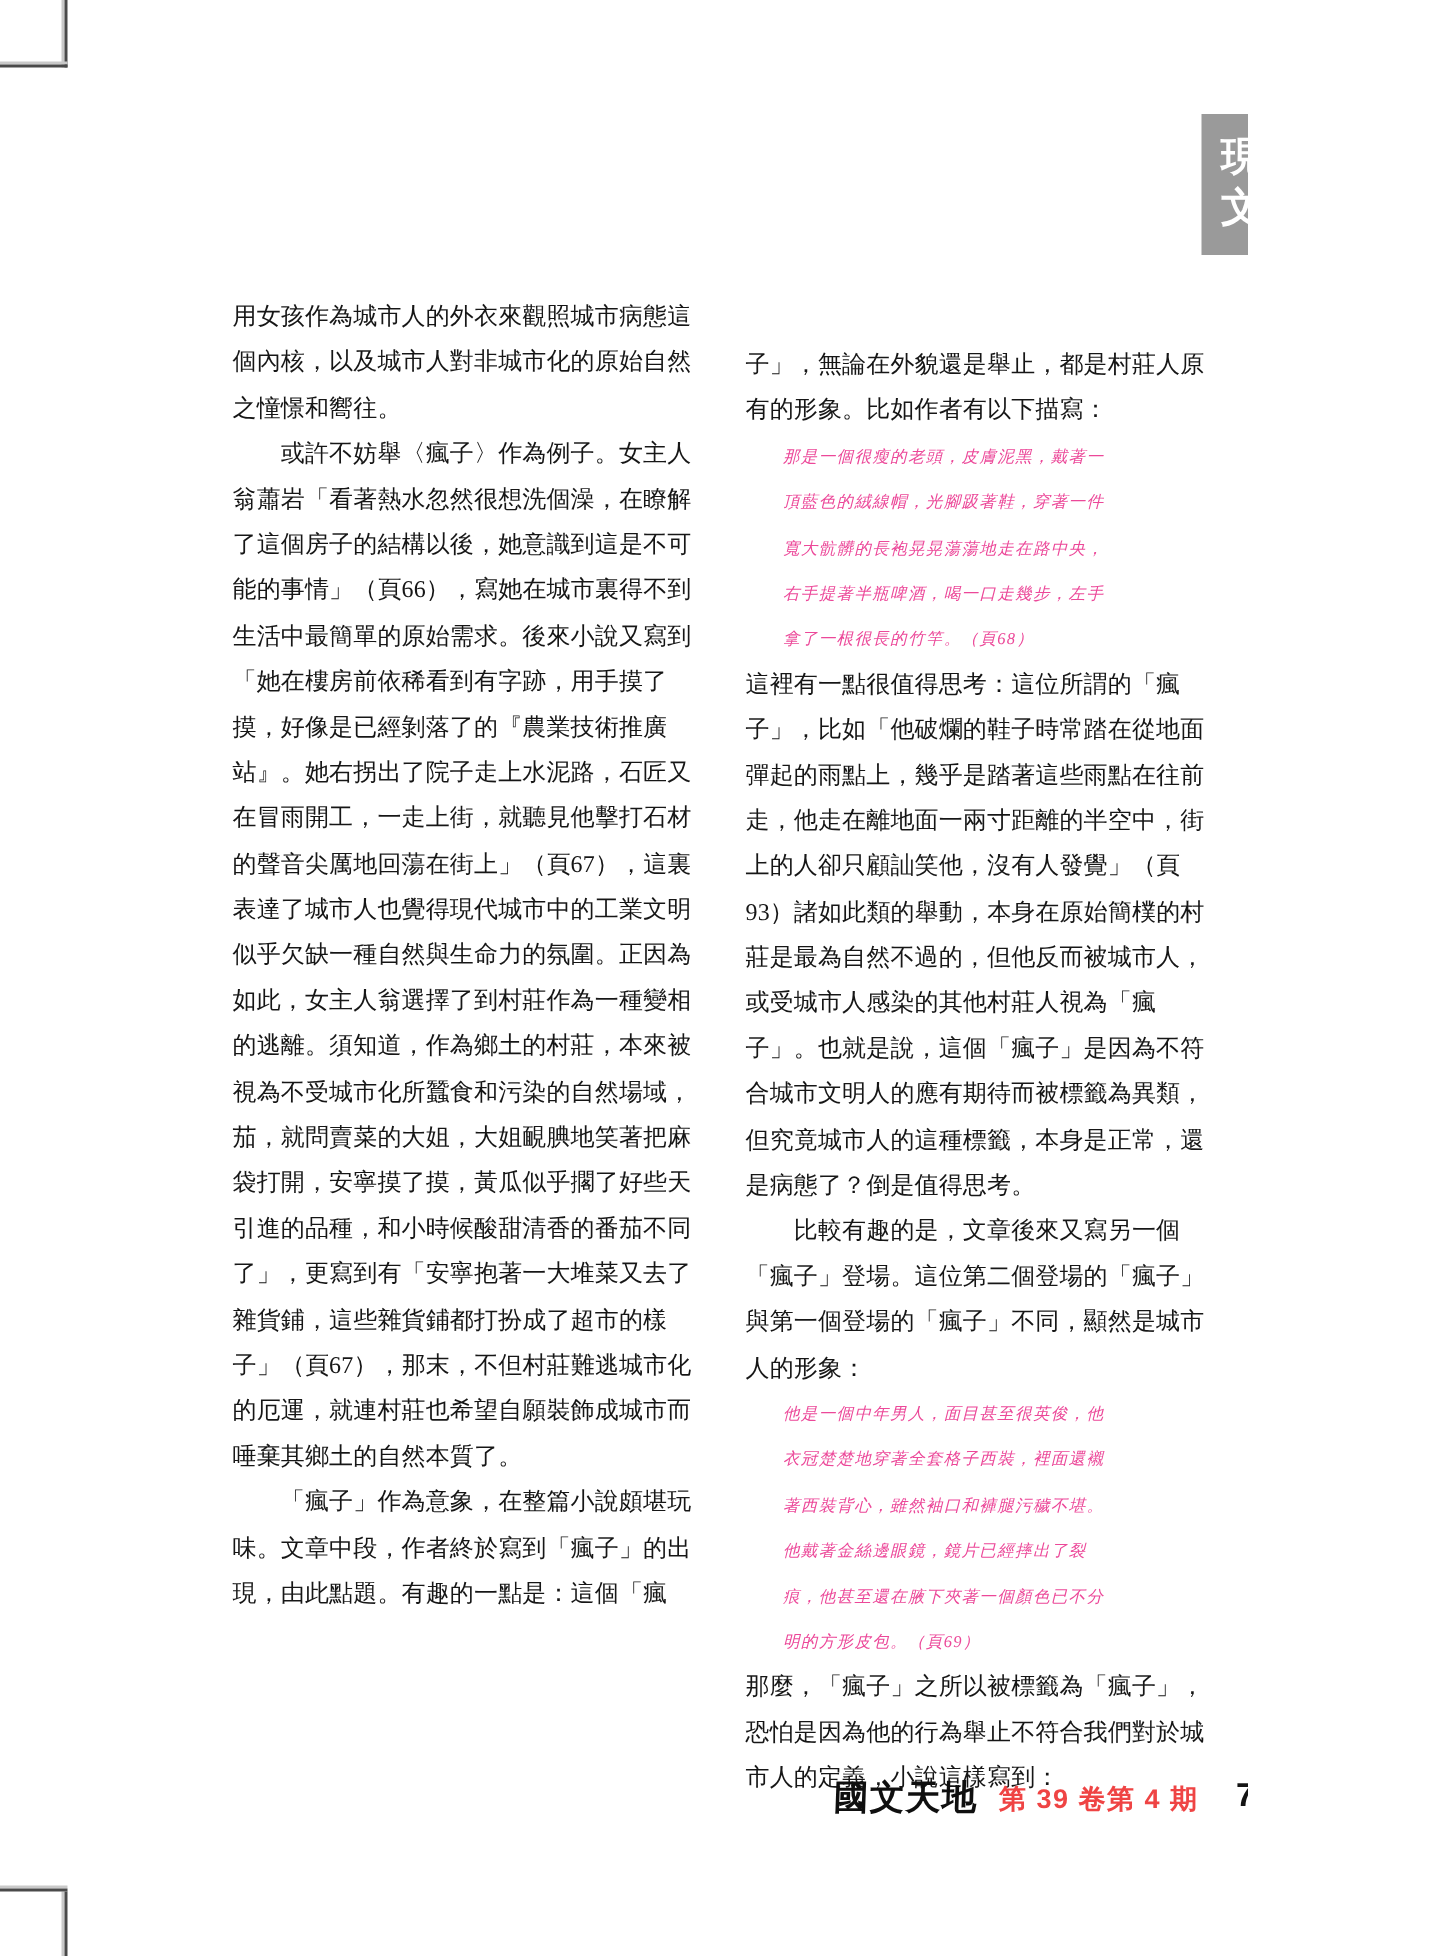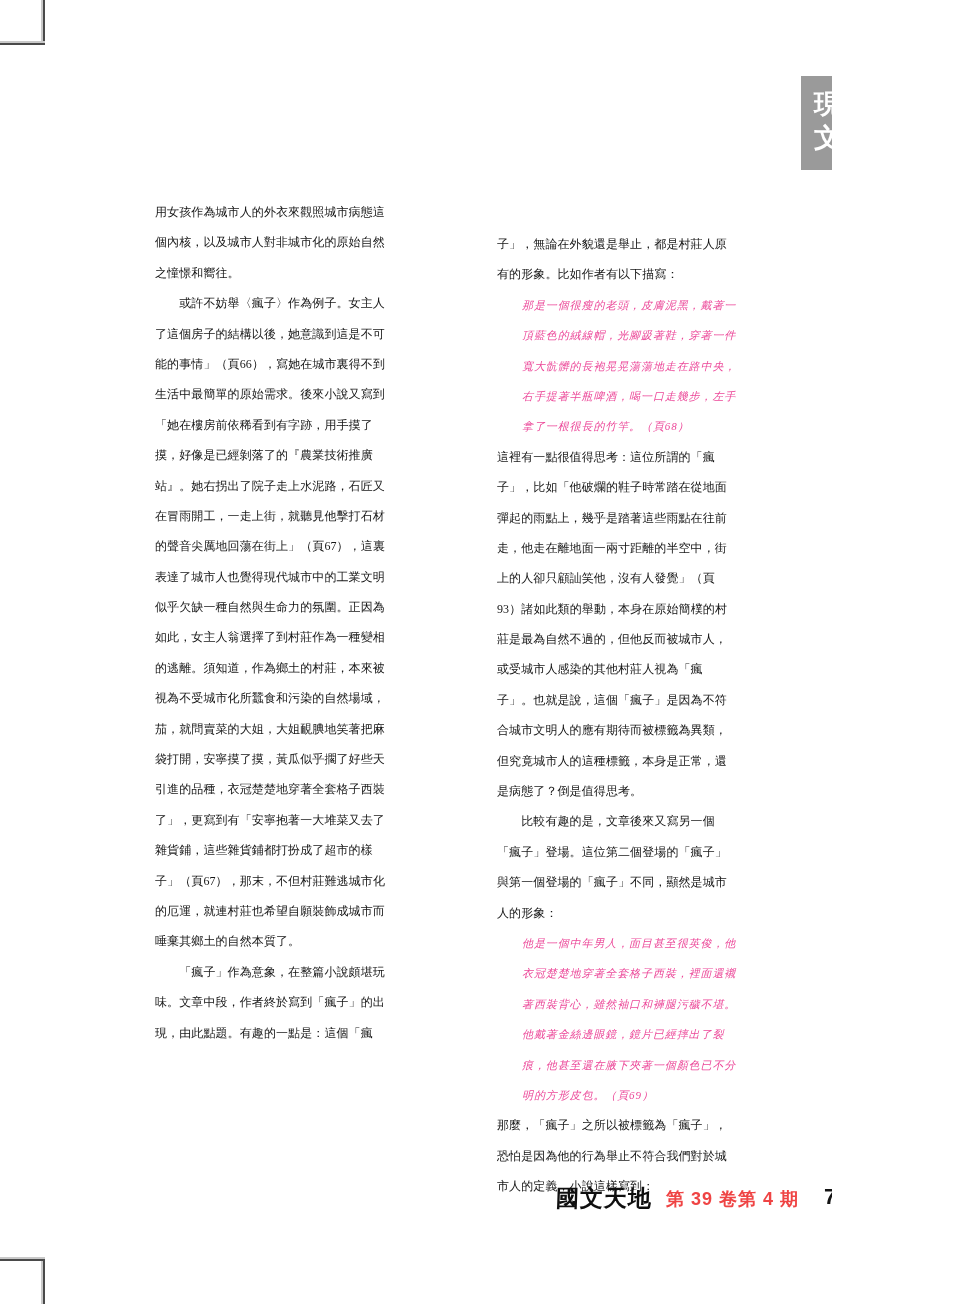--- a/index.html
+++ b/index.html
@@ -26,21 +26,21 @@
     display:block; color:#ffffff;
     font-family:"Liberation Sans", sans-serif;
     font-weight:bold; font-size:27px; line-height:34px; letter-spacing:4px;
   }
 
   
   .column { position:absolute; top:197px; color:#161616; }
   .column-left  { left:155px; width:326px; }
   .column-right { left:497px; width:322px;margin-top:32px; }
   .line { height:30.4px; line-height:30.4px; white-space:nowrap; }
-  .line.body  { font-size:12px; letter-spacing:0.1px; }
+  .line.body  { font-size:16px; letter-spacing:0.1px; }
   .line.quote {
     font-size:11px; letter-spacing:0.9px; padding-left:25px;
     font-style:italic; color:#ec4899;
   }
 
   
   .footer-journal {
     position:absolute; left:556px; top:1183px;
     font-family:"Liberation Serif", serif; font-weight:900;
     font-size:23px; letter-spacing:1px; color:#0f0f0f;
@@ -74,36 +74,37 @@
   <div class="category-tab">
     <span class="tab-line">現代</span>
     <span class="tab-line">文學</span>
   </div>
 
   <div class="column column-left" id="col-left">
       <div class="line body">用女孩作為城市人的外衣來觀照城市病態這</div>
       <div class="line body">個內核，以及城市人對非城市化的原始自然</div>
       <div class="line body">之憧憬和嚮往。</div>
       <div class="line body">　　或許不妨舉〈瘋子〉作為例子。女主人</div>
+      <div class="line body">翁蕭岩「看著熱水忽然很想洗個澡，在瞭解</div>
       <div class="line body">了這個房子的結構以後，她意識到這是不可</div>
       <div class="line body">能的事情」（頁66），寫她在城市裏得不到</div>
       <div class="line body">生活中最簡單的原始需求。後來小說又寫到</div>
       <div class="line body">「她在樓房前依稀看到有字跡，用手摸了</div>
       <div class="line body">摸，好像是已經剝落了的『農業技術推廣</div>
       <div class="line body">站』。她右拐出了院子走上水泥路，石匠又</div>
       <div class="line body">在冒雨開工，一走上街，就聽見他擊打石材</div>
       <div class="line body">的聲音尖厲地回蕩在街上」（頁67），這裏</div>
       <div class="line body">表達了城市人也覺得現代城市中的工業文明</div>
       <div class="line body">似乎欠缺一種自然與生命力的氛圍。正因為</div>
       <div class="line body">如此，女主人翁選擇了到村莊作為一種變相</div>
       <div class="line body">的逃離。須知道，作為鄉土的村莊，本來被</div>
       <div class="line body">視為不受城市化所蠶食和污染的自然場域，</div>
       <div class="line body">茄，就問賣菜的大姐，大姐靦腆地笑著把麻</div>
       <div class="line body">袋打開，安寧摸了摸，黃瓜似乎擱了好些天</div>
-      <div class="line body">引進的品種，衣冠楚楚地穿著全套格子西裝</div>
+      <div class="line body">引進的品種，和小時候酸甜清香的番茄不同</div>
       <div class="line body">了」，更寫到有「安寧抱著一大堆菜又去了</div>
       <div class="line body">雜貨鋪，這些雜貨鋪都打扮成了超市的樣</div>
       <div class="line body">子」（頁67），那末，不但村莊難逃城市化</div>
       <div class="line body">的厄運，就連村莊也希望自願裝飾成城市而</div>
       <div class="line body">唾棄其鄉土的自然本質了。</div>
       <div class="line body">　　「瘋子」作為意象，在整篇小說頗堪玩</div>
       <div class="line body">味。文章中段，作者終於寫到「瘋子」的出</div>
       <div class="line body">現，由此點題。有趣的一點是：這個「瘋</div>
     </div>
   <div class="column column-right" id="col-right">

